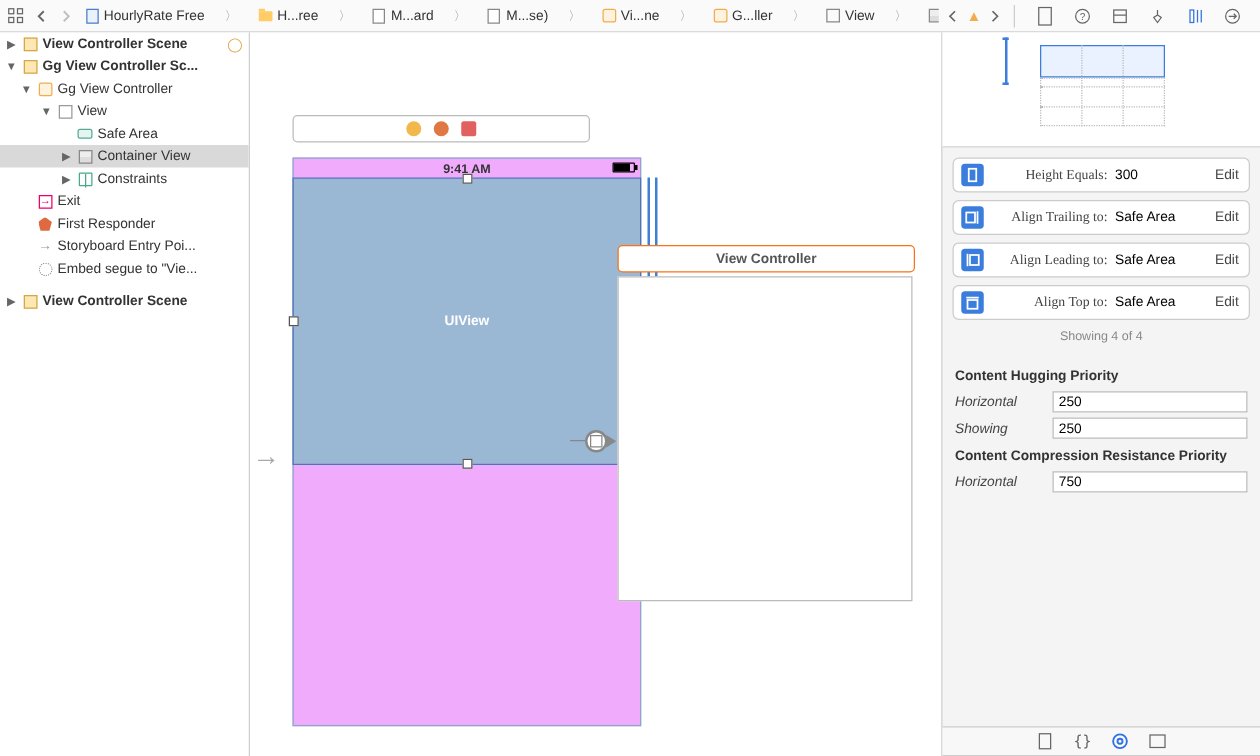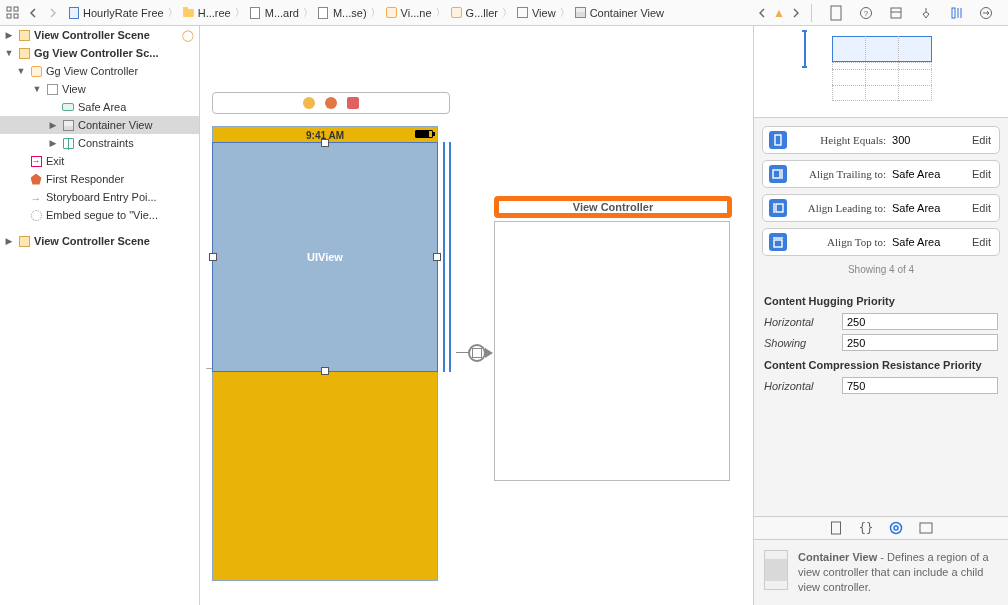--- a/index.html
+++ b/index.html
@@ -1,21 +1,21 @@
 <!DOCTYPE html>
 <html><head>
 <meta charset="utf-8">
 <style>
   * { box-sizing: border-box; margin: 0; padding: 0; font-family: -apple-system, "Helvetica Neue", Arial, sans-serif; }
   body { width: 1008px; height: 605px; background: #fff; font-size: 12px; color: #333; overflow: hidden; position: relative; }
 
   
   .top-bar { height: 26px; display: flex; align-items: center; border-bottom: 1px solid #d0d0d0; background: #fafafa; padding: 0 4px; gap: 2px; }
   .top-btn { width: 18px; height: 18px; display:flex; align-items:center; justify-content:center; color:#666; }
-  .crumbs { display:flex; align-items:center; gap:0px; flex:1; overflow:hidden; }
+  .crumbs { display:flex; align-items:center; gap:12px; flex:1; overflow:hidden; }
   .crumb { display:flex; align-items:center; gap:3px; padding:0 3px; white-space:nowrap; font-size:11px; color:#333; }
   .crumb-sep { color:#999; font-size:10px; padding:0 1px; }
   .crumb-icon { width:13px; height:13px; display:inline-flex; align-items:center; justify-content:center; }
   .icon-folder { background:#ffcc66; border-radius:1px; width:11px; height:8px; position:relative; }
   .icon-folder::before { content:""; position:absolute; top:-2px; left:0; width:5px; height:2px; background:#ffcc66; }
   .icon-doc { width:10px; height:12px; border:1px solid #888; background:#fff; position:relative; }
   .icon-sq { width:11px; height:11px; border:1px solid #888; }
   .icon-viewc { width:11px; height:11px; border:1px solid #f0ad4e; background:#fff3e0; border-radius:2px; }
   .icon-cv { width:11px; height:11px; border:1px solid #888; background:linear-gradient(#eee 50%,#ddd 50%); }
   .icon-warn { color:#f0ad4e; font-size:12px; }
@@ -41,37 +41,37 @@
   .icon-constraints { width:11px; height:11px; border:1px solid #4a8; border-radius:1px; position:relative; }
   .icon-constraints::after{content:"";position:absolute;top:0;left:4px;width:1px;height:11px;background:#4a8;}
   .icon-responder { width:11px; height:11px; background:#e06a3f; clip-path:polygon(50% 0,100% 38%,82% 100%,18% 100%,0 38%); }
   .icon-exit { width:11px; height:11px; border:1px solid #e06; position:relative; }
   .icon-exit::after{content:"→";position:absolute;top:-2px;left:0;font-size:9px;color:#e06;}
   .icon-arrow-seg { font-size:11px; color:#999; }
   .icon-segue { width:11px; height:11px; border:1px dotted #999; border-radius:6px; }
 
   
   .center-pane { position:absolute; top:26px; left:200px; right:255px; bottom:0; background:#fff; overflow:hidden; }
-  .device { position:absolute; left:12px; top:100px; width:226px; height:455px; border:1px solid #8aa7c9; background:#eab308; }
+  .device { position:absolute; left:34px; top:100px; width:279px; height:455px; border:1px solid #8aa7c9; background:#f0abfc; }
   .device-title-bar { position:absolute; left:-1px; top:-35px; width:238px; height:22px; border:1px solid #bbb; border-radius:4px; background:#fff; display:flex; align-items:center; justify-content:center; gap:10px; }
   .tb-dot { width:12px; height:12px; border-radius:6px; }
   .status-bar { height:16px; display:flex; align-items:center; justify-content:center; font-size:10px; font-weight:600; position:relative; }
   .status-bar .batt { position:absolute; right:4px; top:3px; width:18px; height:8px; border:1px solid #000; border-radius:1px; }
   .status-bar .batt::after{content:"";position:absolute;top:1px;right:-3px;width:2px;height:4px;background:#000;}
   .status-bar .batt .fill{position:absolute;top:0;left:0;bottom:0;right:3px;background:#000;}
   .container-view { position:absolute; top:16px; left:0; right:0; height:228px; background:#9ab7d4; display:flex; align-items:center; justify-content:center; color:#fff; font-weight:600; font-size:11px; }
   .sel-handle { width:8px; height:8px; background:#fff; border:1px solid #555; position:absolute; }
   .sel-frame { position:absolute; top:15px; left:-1px; right:-1px; height:230px; border:1px solid #4a76b8; pointer-events:none; }
   .vguide { position:absolute; top:15px; height:230px; width:1px; border-left:2px solid #3f7fd6; }
   .seg-line { position:absolute; top:326px; left:256px; width:32px; height:2px; border-top:1px solid #888; }
   .seg-line::after{content:"";position:absolute;right:-5px;top:-5px;border-left:8px solid #888;border-top:5px solid transparent;border-bottom:5px solid transparent;}
   .seg-icon { position:absolute; top:318px; left:268px; width:18px; height:18px; border:2px solid #888; border-radius:10px; background:#fff; display:flex; align-items:center; justify-content:center; }
   .seg-icon::after{content:"";width:8px;height:8px;border:1px solid #888;}
   .vc2 { position:absolute; left:294px; top:195px; width:236px; height:260px; border:1px solid #bbb; background:#fff; }
-  .vc2-title-bar { position:absolute; left:-1px; top:-26px; width:238px; height:22px; border:5px solid #f97316; border-radius:4px; background:#fff; display:flex; align-items:center; justify-content:center; font-size:11px; font-weight:600; color:#555; }
+  .vc2-title-bar { position:absolute; left:-1px; top:-26px; width:238px; height:22px; border:1px solid #f97316; border-radius:4px; background:#fff; display:flex; align-items:center; justify-content:center; font-size:11px; font-weight:600; color:#555; }
   .enter-arrow { position:absolute; top:326px; left:2px; font-size:22px; color:#aaa; }
 
   
   .right-pane { position:absolute; top:26px; right:0; width:255px; bottom:0; border-left:1px solid #d0d0d0; background:#f4f4f4; display:flex; flex-direction:column; }
   .preview-box { height:92px; background:#fff; border-bottom:1px solid #d0d0d0; position:relative; }
   .preview-grid { position:absolute; top:10px; left:78px; width:100px; height:65px; }
   .preview-grid .cell { position:absolute; border:1px dotted #bbb; }
   .seg-tabs { height:24px; display:flex; align-items:center; gap:6px; padding:0 8px; background:#f8f8f8; border-bottom:1px solid #d0d0d0; font-size:11px; }
   .seg-pill { background:#8a8a8a; color:#fff; border-radius:9px; padding:1px 8px; font-size:10px; }
   .constraint-list { padding:8px; display:flex; flex-direction:column; gap:6px; }
@@ -438,21 +438,13 @@
           <circle cx="7" cy="7" r="5.5" fill="none" stroke="currentColor" stroke-width="1.5"></circle>
           <circle cx="7" cy="7" r="2" fill="none" stroke="currentColor" stroke-width="1.5"></circle>
         </svg>
       </span>
     <span class="ft-ic">
         <svg width="14" height="12" viewBox="0 0 14 12">
           <rect x="1" y="1" width="12" height="10" fill="none" stroke="currentColor"></rect>
         </svg>
       </span>
   </div>
-  <div class="desc-box">
-    <div class="desc-thumb">
-        <div></div>
-      </div>
-    <div>
-      <b>Container View</b><span> - Defines a region of a view controller that can include a child view controller.</span>
-    </div>
-  </div>
 </div>
 
 </body></html>

